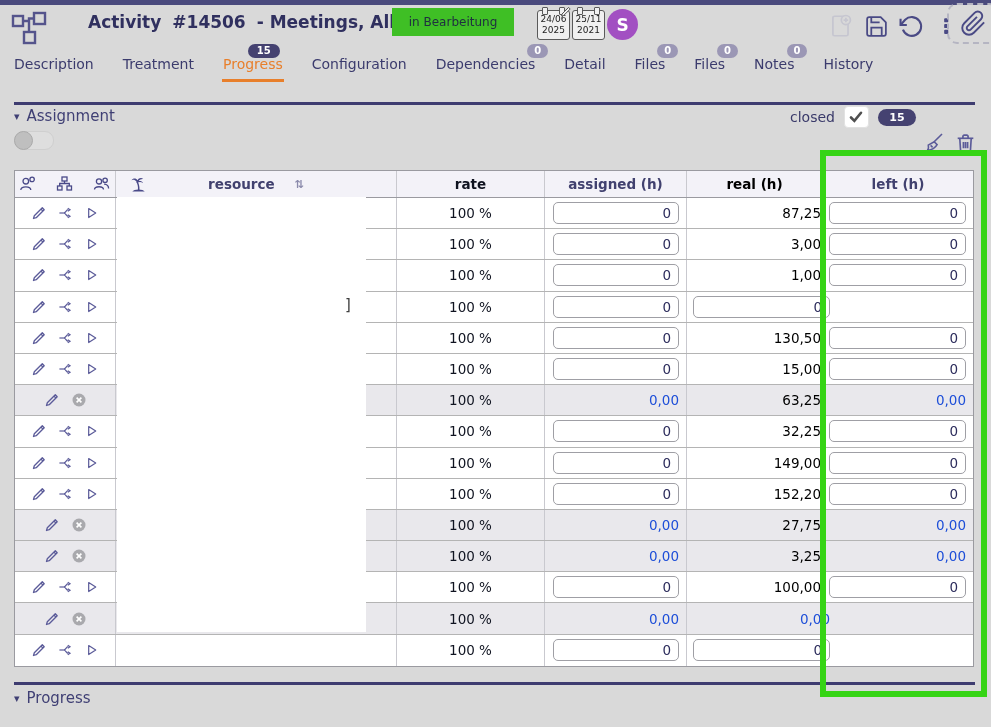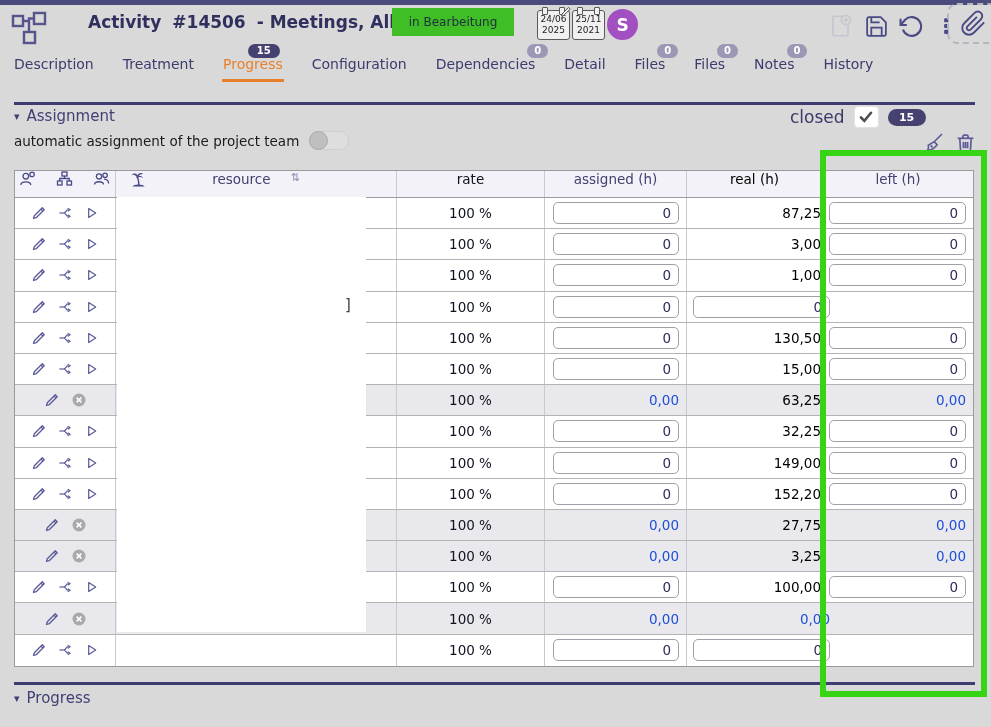--- a/index.html
+++ b/index.html
@@ -32,36 +32,36 @@
   .tab.active{color:#e87f2b;border-bottom:3px solid #e87f2b;padding-bottom:7px;}
   .tab-badge{position:absolute;top:-4px;right:-12px;background:#9b97b5;color:#fff;font-size:10px;font-weight:bold;
     padding:1px 7px;border-radius:8px;line-height:12px;}
   .tab.active .tab-badge{background:#454271;padding:1px 9px;right:4px;}
 
   
   .divider{position:absolute;left:14px;width:961px;height:3px;background:#3e3c70;}
   .sec-head{position:absolute;left:14px;display:flex;align-items:center;gap:7px;font-size:15px;color:#3f3f74;}
   .caret{font-size:11px;color:#3f3f74;}
   .closed-wrap{position:absolute;left:790px;top:106px;display:flex;align-items:center;gap:9px;}
-  .closed-label{font-size:17px;color:#3a3a6a;}
+  .closed-label{font-size:14px;color:#3a3a6a;}
   .checkbox{width:23px;height:20px;background:#fff;border:1px solid #e2e2e2;border-radius:4px;
     display:flex;align-items:center;justify-content:center;}
   .count-pill{background:#454271;color:#fff;font-size:11px;font-weight:bold;border-radius:9px;
     padding:2px 0;width:38px;text-align:center;}
   .auto-row{position:absolute;left:14px;top:131px;display:flex;align-items:center;gap:10px;font-size:13.5px;color:#1b1b1b;}
   .toggle{width:38px;height:17px;background:#dedede;border:1px solid #cfcfcf;border-radius:9px;position:relative;}
   .toggle .knob{position:absolute;left:-1px;top:-1px;width:17px;height:17px;border-radius:50%;
     background:#bfbfbf;border:1px solid #aaa;}
   .table-tools{position:absolute;left:922px;top:130px;display:flex;gap:7px;}
 
   
   .tbl{position:absolute;left:14px;top:170px;width:960px;border:1px solid #9a9aa0;box-sizing:border-box;background:#fff;}
   .thead{display:flex;height:27px;background:#f3f2f8;border-bottom:1px solid #9a9aa0;box-sizing:border-box;
     font-size:13.5px;color:#41416f;}
-  .thead .cell{display:flex;align-items:flex-start;justify-content:center;gap:20px;}
+  .thead .cell{display:flex;align-items:center;justify-content:center;gap:20px;font-weight:bold;}
   .trow{display:flex;height:31.2px;background:#fff;border-bottom:1px solid #b4b4b4;box-sizing:border-box;font-size:13.5px;}
   .trow:last-child{border-bottom:none;}
   .trow.locked{background:#e9e8ec;}
   .cell{box-sizing:border-box;border-right:1px solid #c9c9cf;display:flex;align-items:center;}
   .cell:last-child{border-right:none;}
   .c-actions{width:101px;justify-content:center;gap:11px;}
   .c-resource{width:281px;}
   .c-rate{width:148px;justify-content:center;color:#0f1320;}
   .c-assigned{width:142px;justify-content:flex-end;padding-right:7px;}
   .c-real{width:136px;justify-content:flex-end;padding-right:1px;color:#000000;}
@@ -177,21 +177,20 @@
   <div class="closed-wrap">
     <span class="closed-label">closed</span>
     <span class="checkbox">
       <svg width="16" height="14" viewBox="0 0 16 14">
         <path d="M3 7.5 l3.4 3.4 L13 2.8" fill="none" stroke="#4f4f4f" stroke-width="2.6" stroke-linecap="round"></path>
       </svg>
     </span>
     <span class="count-pill">15</span>
   </div>
   <div class="auto-row">
-    <span>automatic assignment of the project team</span>
     <span class="toggle">
         <span class="knob"></span>
       </span>
   </div>
   <div class="table-tools">
     <span>
       <svg width="24" height="26" viewBox="0 0 24 24" fill="none" stroke="#5b5b99" stroke-width="1.6">
         <path d="M20 3 l-7.8 7.8"></path>
         <path d="M12.2 10.8 l2.9 2.9 c-1.9 3.3-5.2 5.3-9.6 5.8 1-1.7 1.3-3.5.8-5.4z"></path>
         <path d="M8.6 14.4 l2 2"></path>

